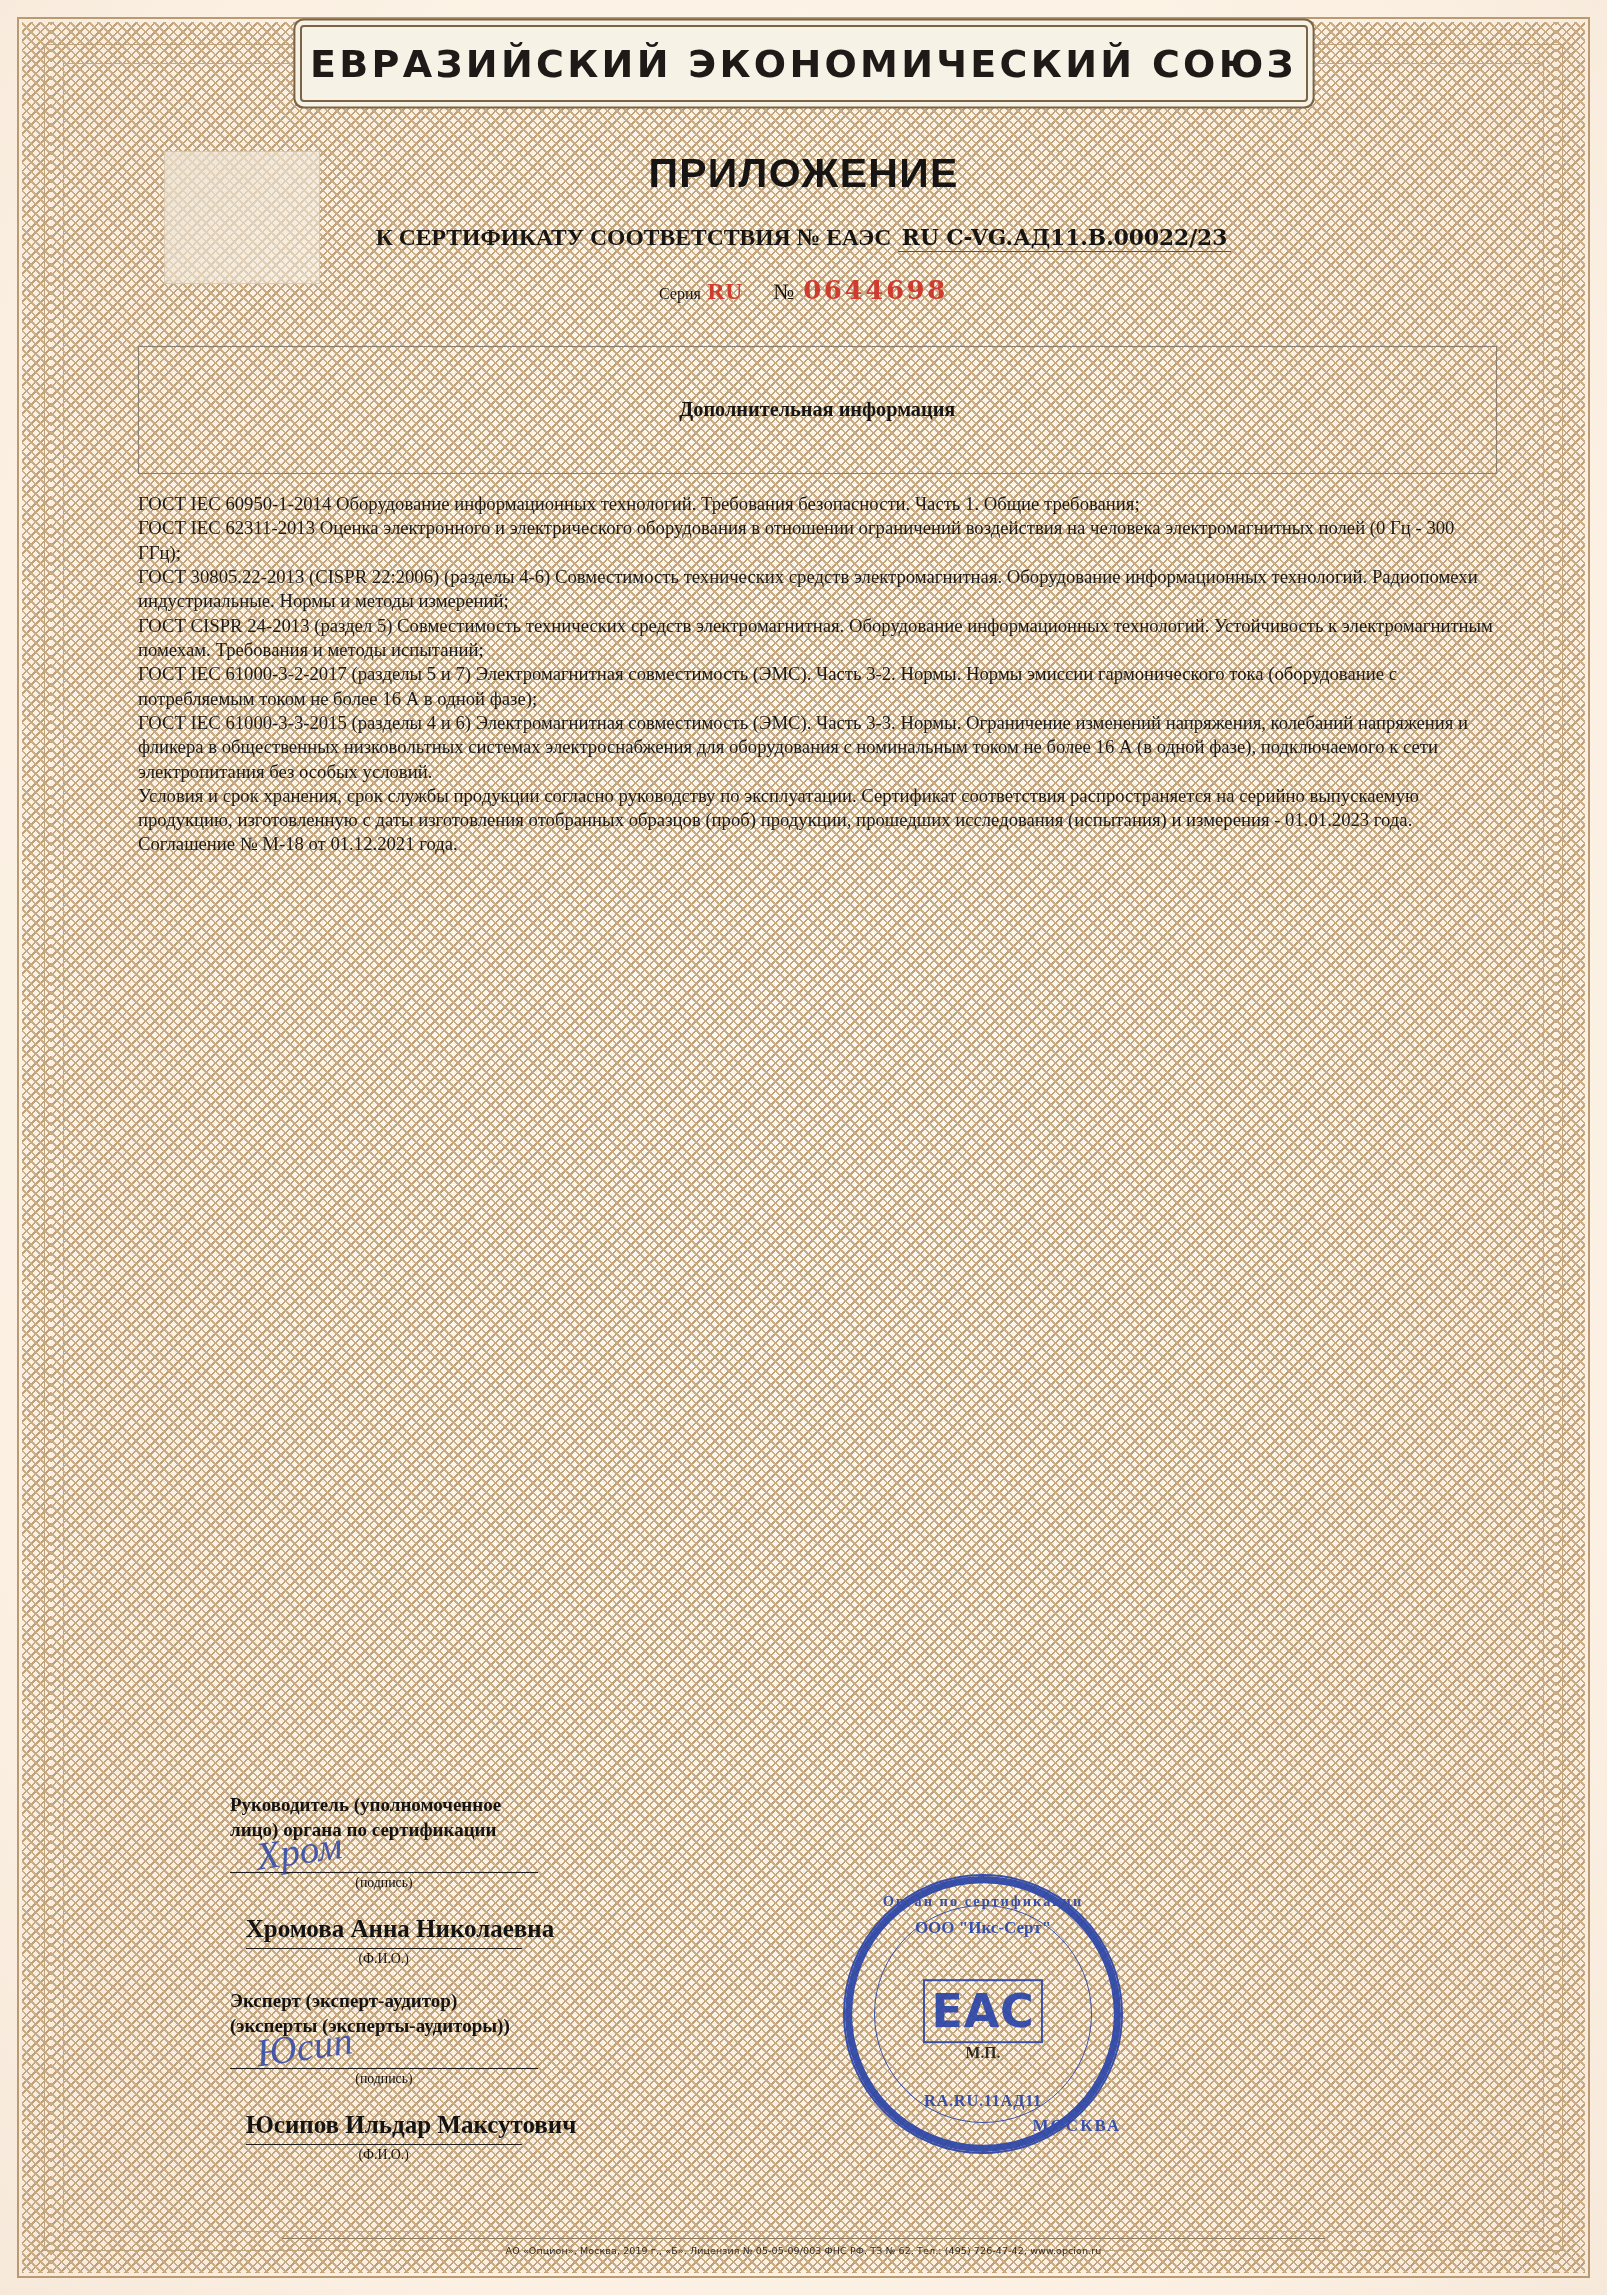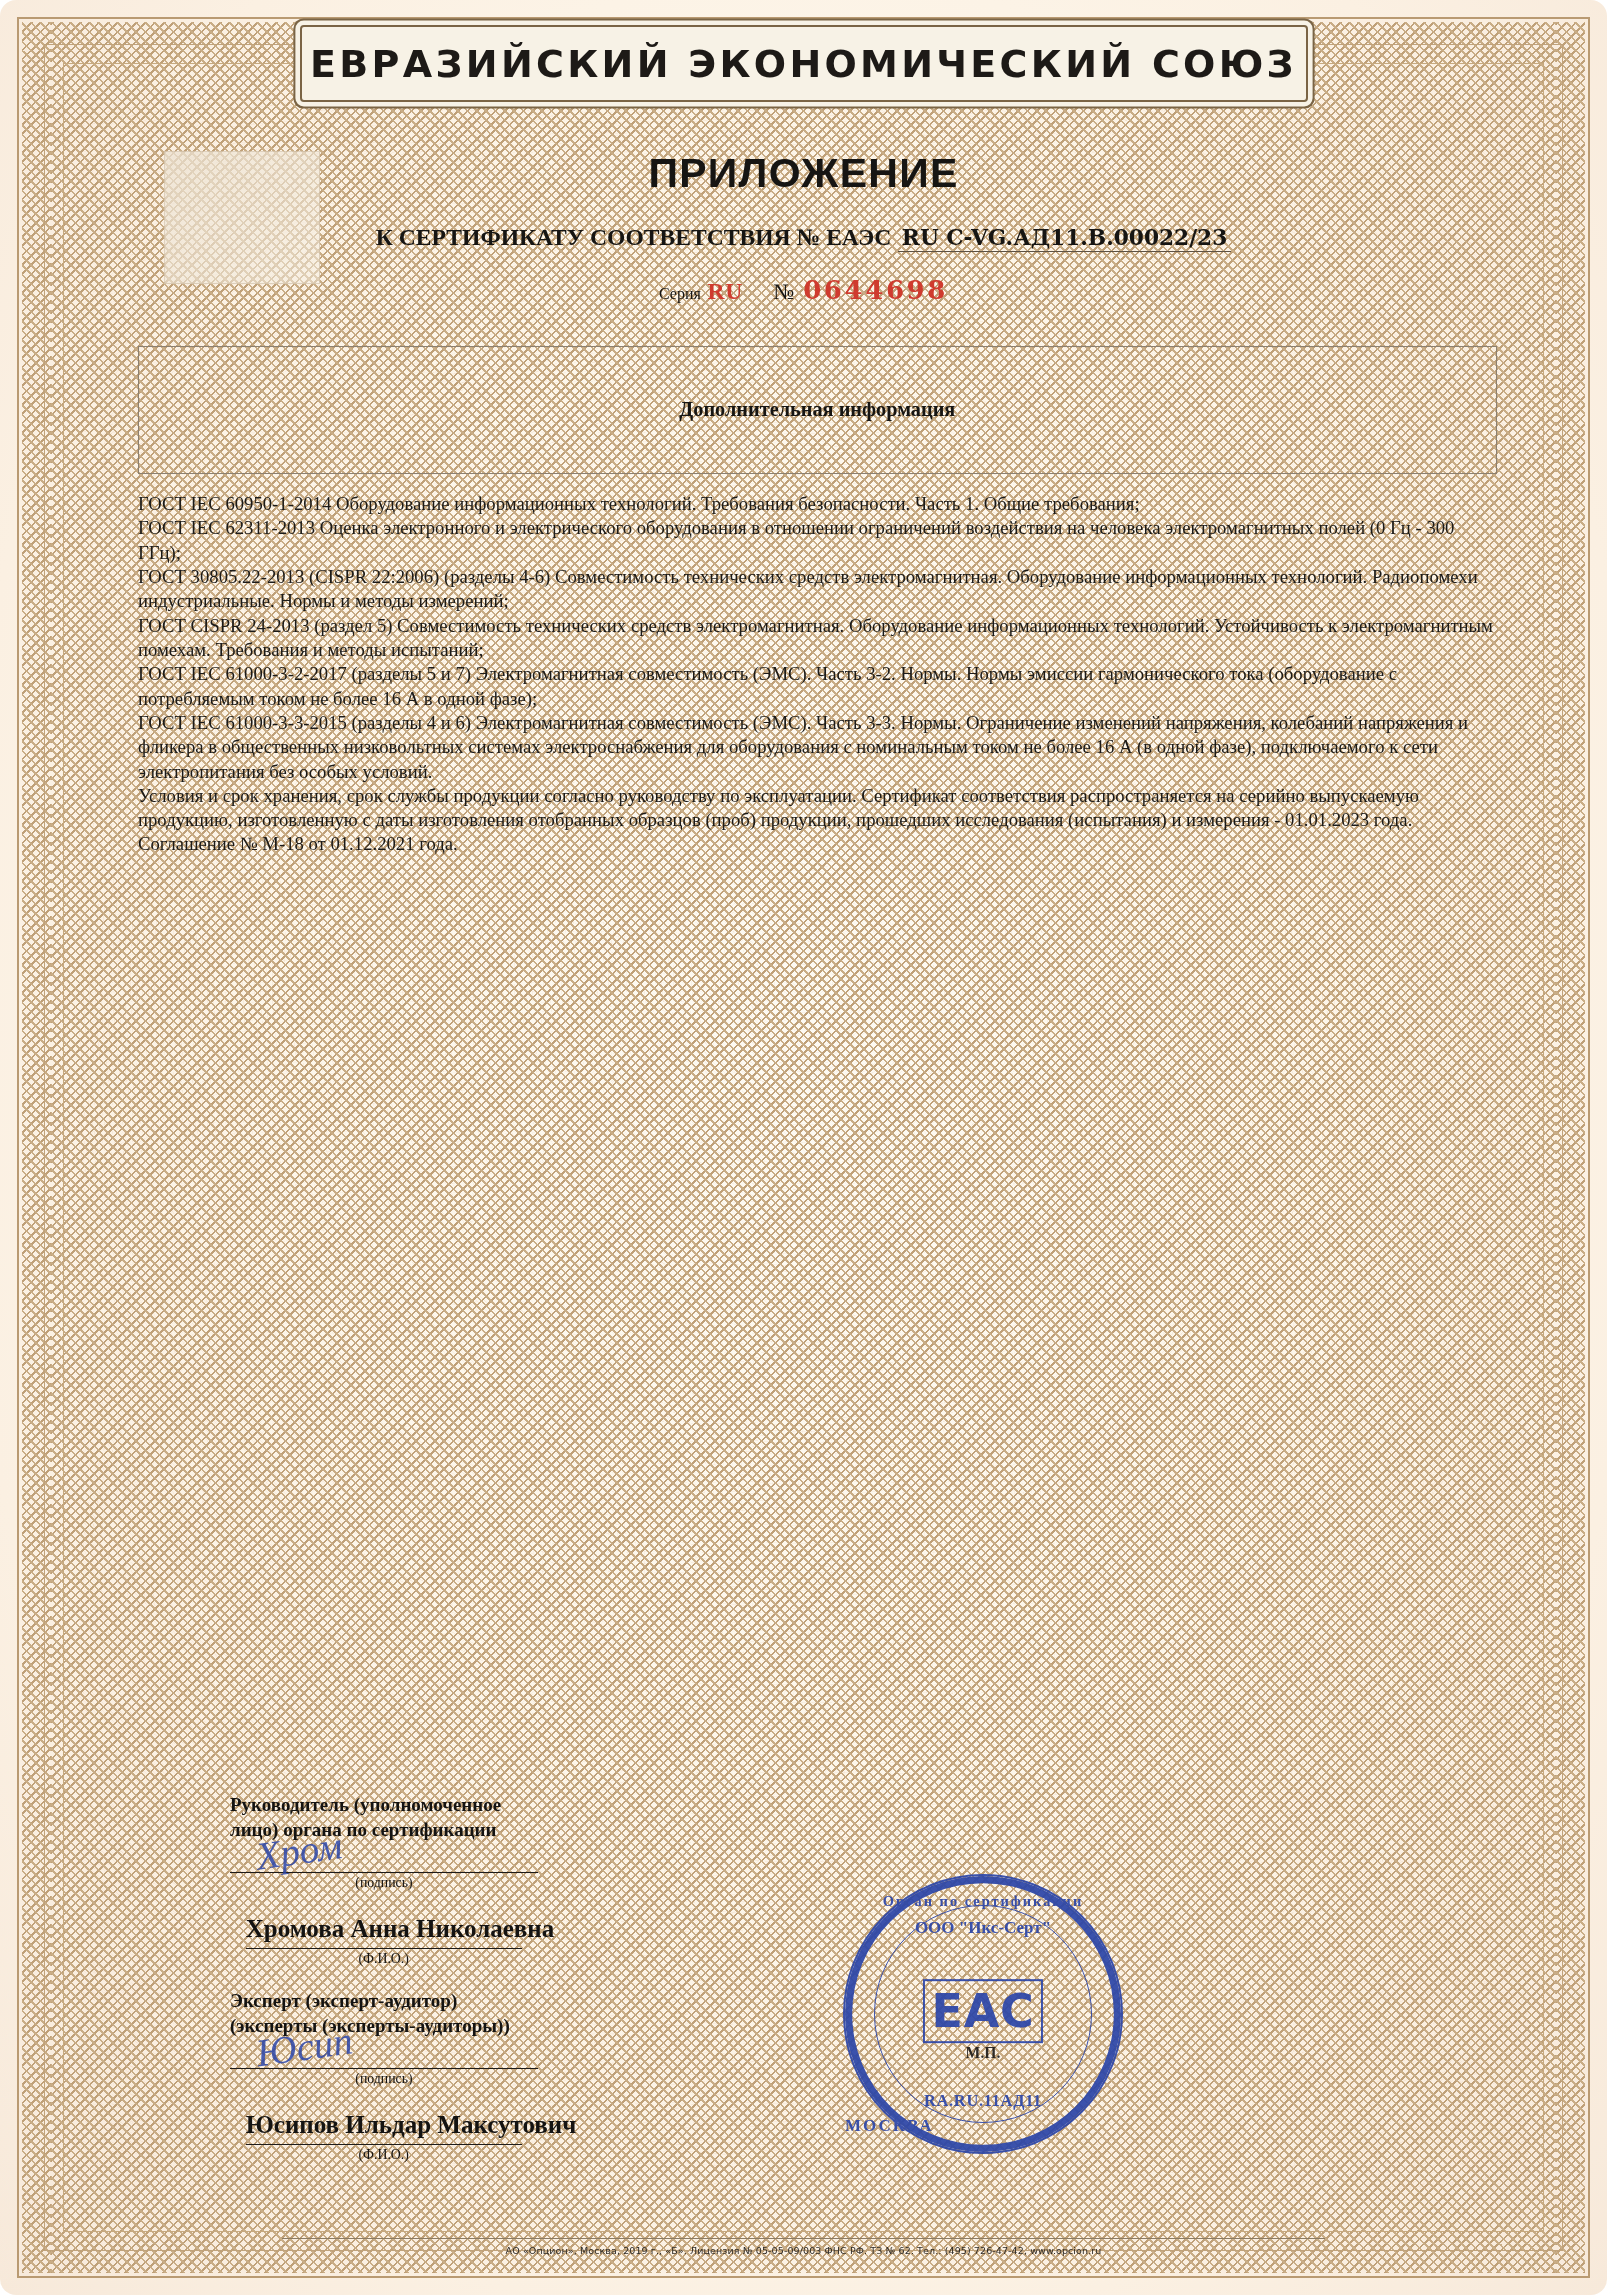--- a/index.html
+++ b/index.html
@@ -10,21 +10,20 @@
   body {
     font-family: "Liberation Serif", serif;
   }
   .page {
     position: relative;
     width: 1607px;
     height: 2295px;
     background:
       radial-gradient(ellipse at 50% 45%, #fdfaf3 0%, #fdf6ea 45%, #fbf0e2 75%, #f7e9da 100%);
     overflow: hidden;
-    border-radius: 16px;
   }
   
   .guilloche {
     position: absolute;
     left: 79px; top: 98px; right: 79px; bottom: 105px;
     background-image:
       repeating-radial-gradient(circle at 50% 42%, rgba(214,164,120,0.11) 0px, rgba(214,164,120,0.11) 0.7px, rgba(0,0,0,0) 0.7px, rgba(0,0,0,0) 5.9px),
       repeating-radial-gradient(circle at 22% 70%, rgba(205,150,110,0.07) 0px, rgba(205,150,110,0.07) 0.7px, rgba(0,0,0,0) 0.7px, rgba(0,0,0,0) 8.5px),
       repeating-linear-gradient(38deg, rgba(220,180,140,0.05) 0px, rgba(220,180,140,0.05) 0.7px, rgba(0,0,0,0) 0.7px, rgba(0,0,0,0) 7.2px);
     pointer-events: none;
@@ -235,21 +234,21 @@
     left: 0; right: 0; bottom: 41px;
     text-align: center;
     font-size: 16.4px;
     font-weight: bold;
     letter-spacing: 0.7px;
     color: #2b45a8;
   }
   .stamp-city {
     position: absolute;
     left: 0; right: 0; bottom: 15.7px;
-    text-align: left;
+    text-align: right;
     font-size: 17px;
     font-weight: bold;
     letter-spacing: 2px;
     color: #2b45a8;
   }
   .stamp-mp {
     position: absolute;
     left: 50%; top: 50%;
     transform: translate(-50%, 30px);
     font-size: 15.7px;

